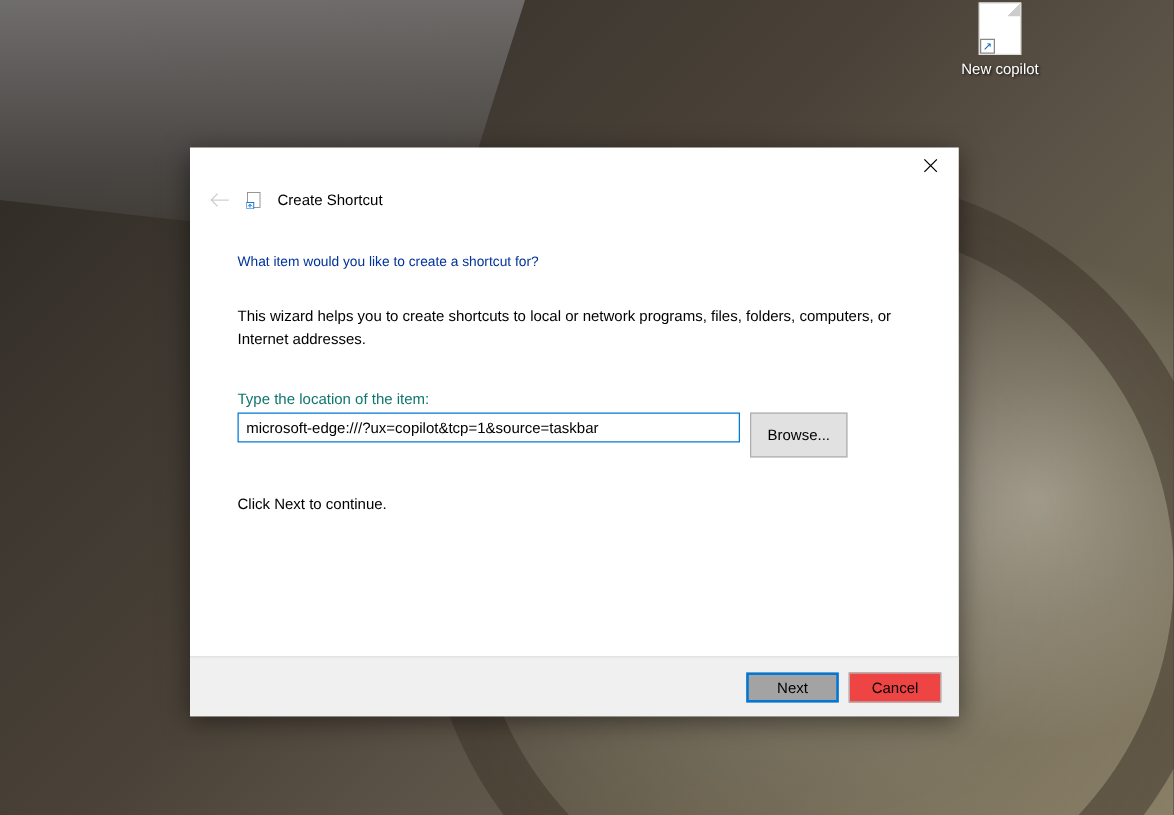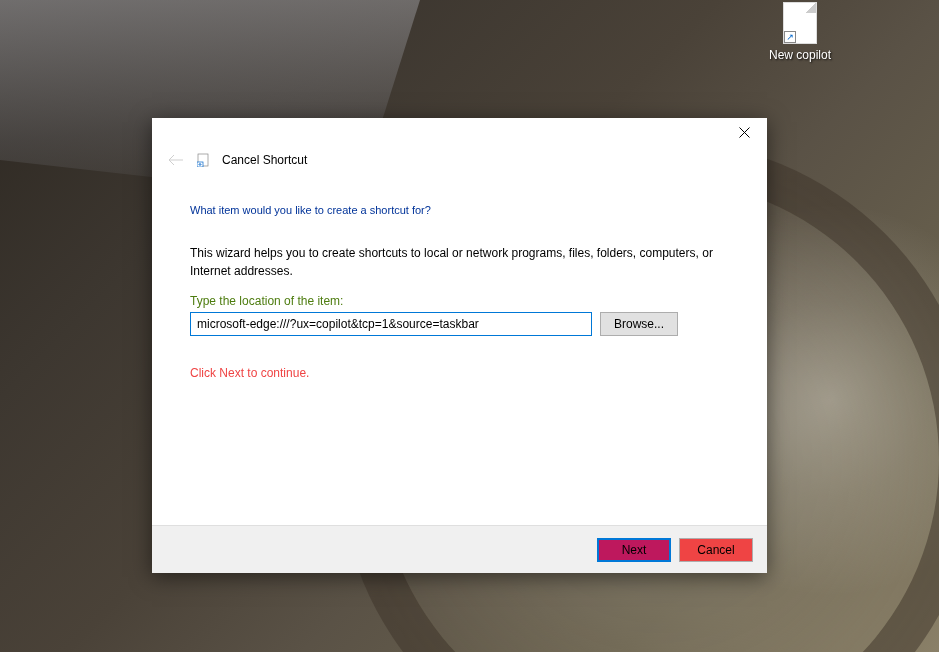--- a/index.html
+++ b/index.html
@@ -137,54 +137,54 @@
       font-size: 11px;
       color: #003399;
       font-weight: 400;
       margin-bottom: 28px;
       margin-top: 14px;
     }
     .body-text {
       font-size: 12px;
       color: #000;
       line-height: 1.5;
-      margin-bottom: 14px;
+      margin-bottom: 32px;
     }
     .input-label {
       font-size: 12px;
-      color: #4d7c0f;
+      color: #0f766e;
       margin-bottom: 4px;
     }
     .input-row {
       display: flex;
       gap: 8px;
       align-items: flex-start;
       margin-bottom: 30px;
     }
     .location-input {
       width: 402px;
       height: 24px;
       border: 1px solid #0078d7;
       padding: 0 6px;
       font-size: 12px;
       font-family: inherit;
       outline: none;
     }
     .browse-btn {
       width: 78px;
-      height: 24px;
+      height: 36px;
       background: #e1e1e1;
       border: 1px solid #adadad;
       font-size: 12px;
       cursor: pointer;
       font-family: inherit;
     }
     .continue-text {
       font-size: 12px;
-      color: #ef4444;
+      color: #000000;
     }
     .dialog-footer {
       height: 48px;
       display: flex;
       justify-content: flex-end;
       align-items: center;
       gap: 8px;
       padding: 0 14px;
       background: #f0f0f0;
       border-top: 1px solid #dfdfdf;
@@ -193,21 +193,21 @@
       width: 74px;
       height: 24px;
       font-size: 12px;
       font-family: inherit;
       cursor: pointer;
       border: 1px solid #adadad;
       background: #ef4444;
     }
     .footer-btn.primary {
       border: 2px solid #0078d7;
-      background: #be185d;
+      background: #a3a3a3;
     }
   </style>
 </head>
 <body>
 
 <div class="desktop-bg"></div>
 
 <div class="desktop-icon">
   <div class="icon-box">
     <div class="shortcut-arrow">↗</div>
@@ -230,21 +230,21 @@
         <path d="M6 1 L1 6 L6 11 M1 6 L15 6" stroke="#888" stroke-width="1" fill="none"></path>
       </svg>
     </div>
     <div class="header-icon">
       <svg width="14" height="14" viewBox="0 0 14 14">
         <rect x="1" y="1" width="10" height="12" fill="#fff" stroke="#888" stroke-width="0.7"></rect>
         <rect x="0" y="9" width="6" height="5" fill="#fff" stroke="#0066cc" stroke-width="0.7"></rect>
         <path d="M1.5 12 L3 10.5 L4.5 12 M3 10.5 L3 13" stroke="#0066cc" stroke-width="0.8" fill="none"></path>
       </svg>
     </div>
-    <div class="header-title">Cancel Shortcut</div>
+    <div class="header-title">Create Shortcut</div>
   </div>
 
   <div class="dialog-body">
     <h1 class="main-heading">What item would you like to create a shortcut for?</h1>
     <p class="body-text">This wizard helps you to create shortcuts to local or network programs, files, folders, computers, or Internet addresses.</p>
     <div class="input-label">Type the location of the item:</div>
     <div class="input-row">
       <input type="text" class="location-input" value="microsoft-edge:///?ux=copilot&amp;tcp=1&amp;source=taskbar" style="">
       <button class="browse-btn">Browse...</button>
     </div>

